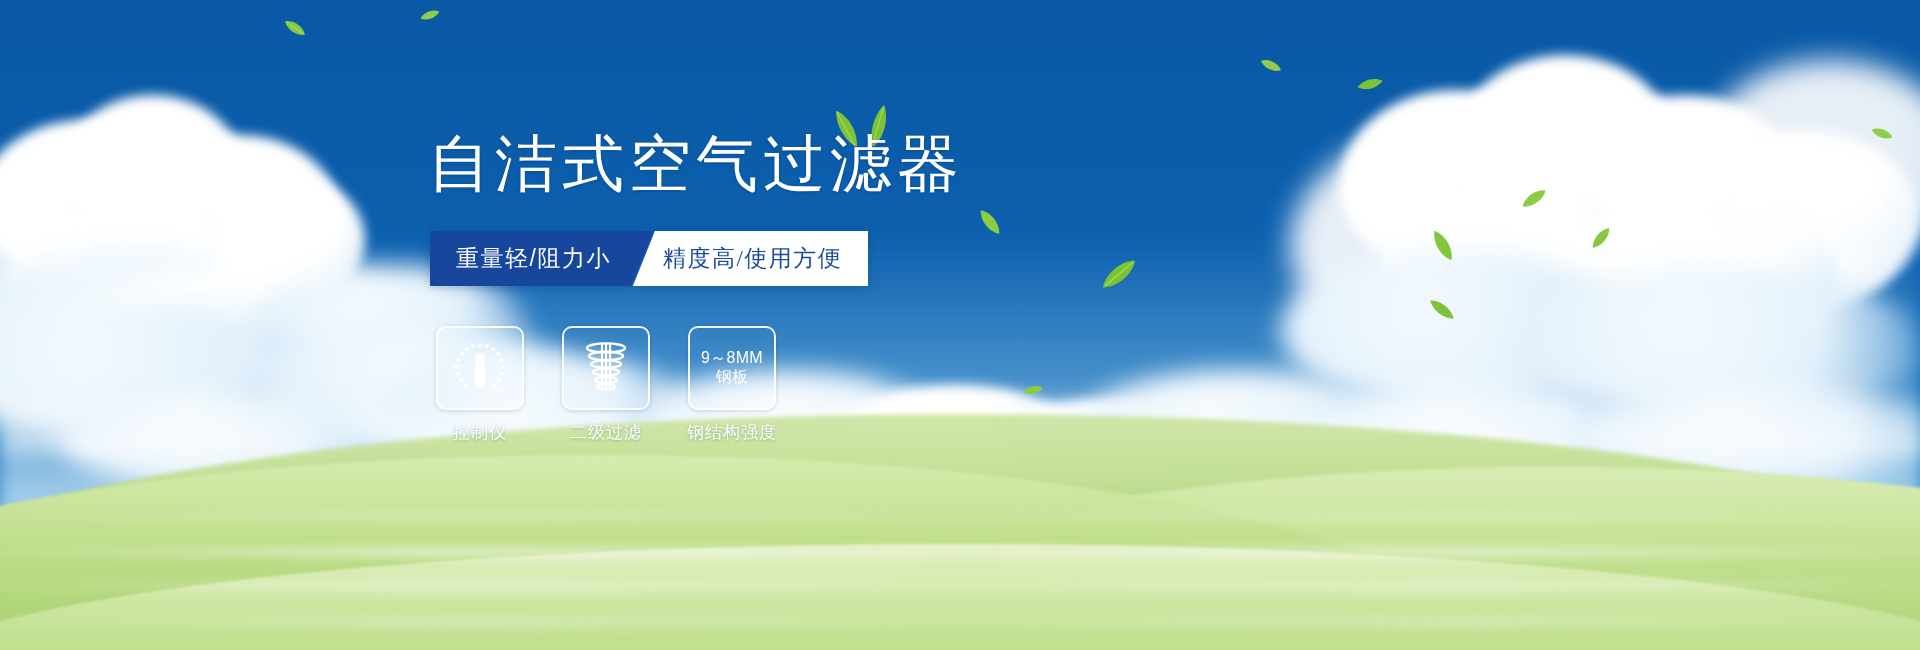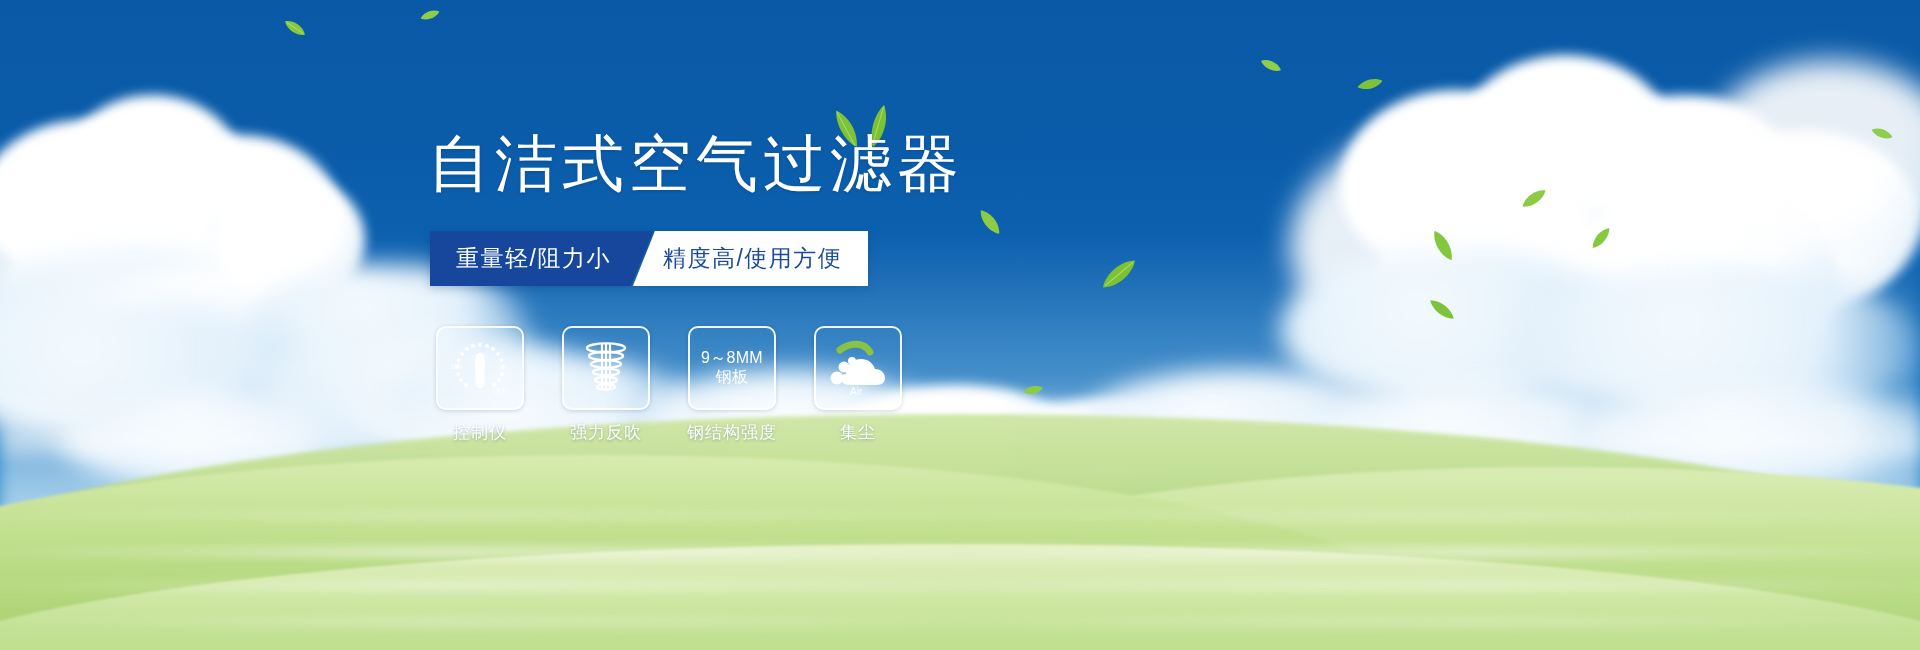--- a/index.html
+++ b/index.html
@@ -97,20 +97,21 @@
     font-size:23px;letter-spacing:1.5px;
     clip-path:polygon(0 0,100% 0,calc(100% - 22px) 100%,0 100%);
     text-align:center;
   }
   .sub-right{
     background:#ffffff;color:#1b4b9c;
     display:flex;align-items:center;
     padding:0 26px 0 30px;margin-left:-20px;
     font-size:23px;letter-spacing:1.5px;
     clip-path:polygon(22px 0,100% 0,100% 100%,0 100%);
+    font-family:Liberation Serif, serif;
   }
 
   .features{
     position:absolute;left:438px;top:326px;display:flex;gap:42px;
   }
   .feature{width:84px;display:flex;flex-direction:column;align-items:center;}
   .fbox{
     width:84px;height:80px;border:2px solid rgba(255,255,255,.92);
     border-radius:10px;
     display:flex;flex-direction:column;align-items:center;justify-content:center;
@@ -317,42 +318,27 @@
               <ellipse cx="28" cy="41" rx="11" ry="3.0"></ellipse>
               <ellipse cx="28" cy="48" rx="9" ry="2.6"></ellipse>
             </g>
             <g stroke="#ffffff" stroke-width="2.2" stroke-linecap="round">
               <line x1="24" y1="6" x2="24" y2="50"></line>
               <line x1="28" y1="5" x2="28" y2="51"></line>
               <line x1="32" y1="6" x2="32" y2="50"></line>
             </g>
           </svg>
         </div>
-        <div class="flabel">强力反吹</div>
+        <div class="flabel">二级过滤</div>
       </div>
 
       <div class="feature">
         <div class="fbox">
           <div class="ftext small">9～8MM</div>
           <div class="ftext small">钢板</div>
         </div>
         <div class="flabel">钢结构强度</div>
       </div>
 
-      <div class="feature">
-        <div class="fbox">
-          <svg width="64" height="56" viewBox="0 0 64 56">
-            <path d="M14 10 C24 2 38 2 44 12" stroke="#8cc63f" stroke-width="7" fill="none" stroke-linecap="round" opacity=".95"></path>
-            <g fill="#ffffff">
-              <path d="M20 34 C20 25 27 19 35 19 C42 19 47 23 49 29 C55 29 59 33 59 38 C59 42 56 45 51 45 L23 45 C18 45 15 42 15 38 C15 36 17 34 20 34 Z"></path>
-              <circle cx="11" cy="38" r="6.5"></circle>
-              <circle cx="18" cy="27" r="5.5"></circle>
-              <circle cx="26" cy="21" r="4"></circle>
-            </g>
-            <text x="24" y="55" fill="#ffffff" font-size="10" font-family="Liberation Sans, sans-serif">Air</text>
-          </svg>
-        </div>
-        <div class="flabel">集尘</div>
-      </div>
 
     </div>
   </div>
 </div>
 
 </body></html>

